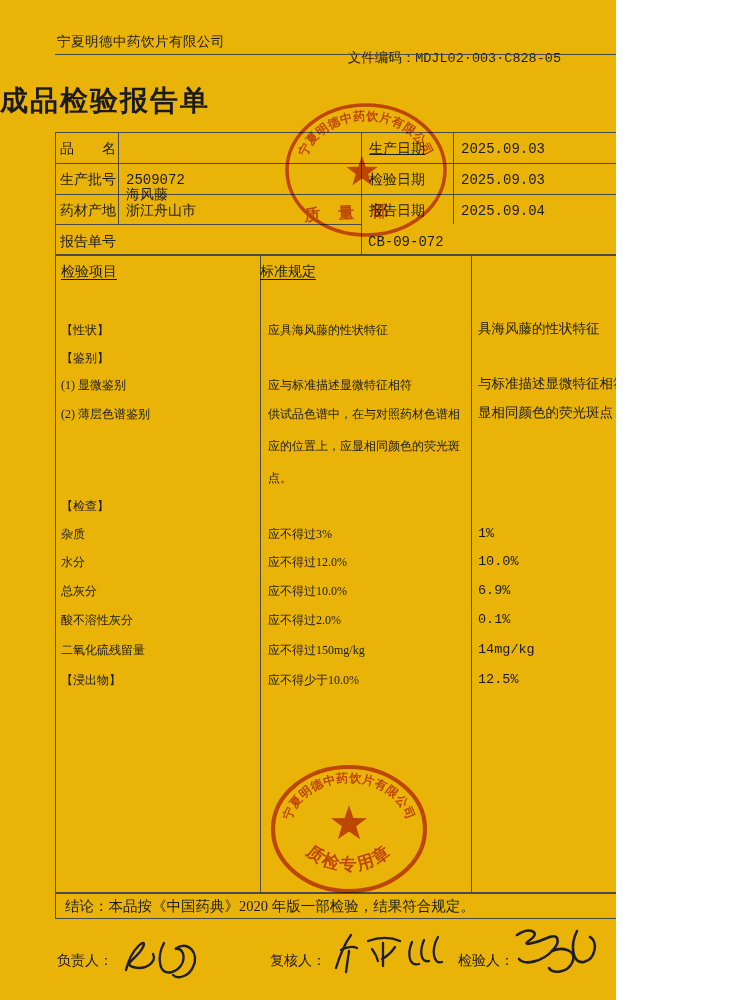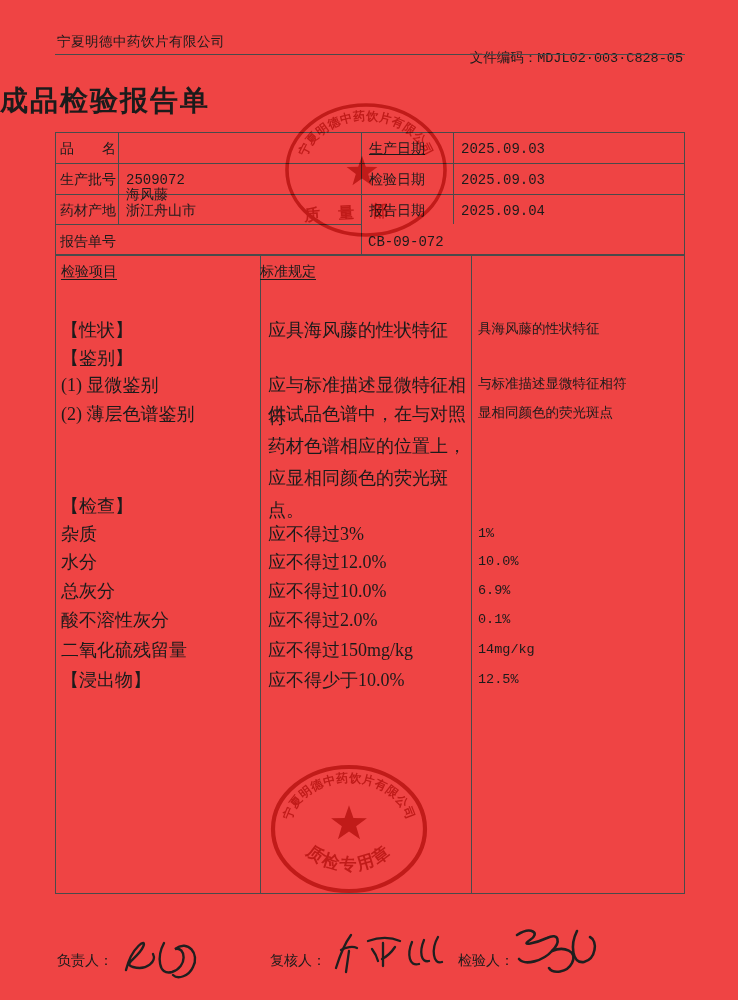--- a/index.html
+++ b/index.html
@@ -1,34 +1,34 @@
 <!DOCTYPE html>
 <html style="--stamp: #c23b32;"><head>
 <meta charset="utf-8">
 <style>
   html,body{margin:0;padding:0;background:#ffffff;}
-  #page{position:relative;width:738px;height:1000px;background:#ef4444;overflow:hidden;
+  #page{position:relative;width:616px;height:1000px;background:#eab308;overflow:hidden;
         font-family:"Liberation Serif","DejaVu Serif",serif;color:#1b1b1b;}
   .abs{position:absolute;}
   .hline{position:absolute;height:0;border-top:1.5px solid #4a4a4a;}
   .vline{position:absolute;width:0;border-left:1.5px solid #4a4a4a;}
   .mono{font-family:"Liberation Mono","DejaVu Sans Mono",monospace;}
   
   #company-top{left:57px;top:33px;font-size:13.5px;letter-spacing:.5px;}
   #doc-code{right:55px;top:33px;font-size:13.5px;margin-top:16px;}
   #hdr-rule{left:55px;top:54px;width:630px;}
   #title{left:0;top:82px;width:740px;font-size:28px;font-weight:bold;letter-spacing:2px;margin:0;}
   
   #info-table{left:55px;top:132px;width:628px;height:122px;border:1.5px solid #4a4a4a;}
   #info-table .cell{position:absolute;font-size:14px;white-space:nowrap;line-height:18px;}
   
   #main-table{left:55px;top:254px;width:628px;height:638px;border:1.5px solid #4a4a4a;}
   .th{position:absolute;top:8px;font-size:14px;text-decoration:underline;text-underline-offset:3px;}
   .trow{position:absolute;left:0;width:628px;}
-  .trow div{position:absolute;font-size:18px;line-height:32px;top:0;}
+  .trow div{position:absolute;font-size:12px;line-height:32px;top:0;}
   .c-item{left:5px;width:195px;}
   .c-std{left:212px;width:202px;}
   .c-res{left:422px;width:200px;font-family:"Liberation Mono","DejaVu Sans Mono",monospace;font-size:13.5px !important;}
   
   #conclusion{left:55px;top:892px;width:628px;height:27px;border:1.5px solid #4a4a4a;
               font-size:14.5px;line-height:26px;padding-left:9px;box-sizing:border-box;}
   
   .sig-label{position:absolute;top:952px;font-size:14px;}
   svg.stamp{position:absolute;opacity:.8;mix-blend-mode:multiply;}
   svg.sig{position:absolute;}
@@ -129,20 +129,21 @@
       <div class="c-res">14mg/kg</div>
     </div>
         <div class="trow" style="top: 409px;">
       <div class="c-item">【浸出物】</div>
       <div class="c-std">应不得少于10.0%</div>
       <div class="c-res">12.5%</div>
     </div>
       </div>
   </div>
 
+  <div class="abs" id="conclusion">结论：本品按《中国药典》2020 年版一部检验，结果符合规定。</div>
 
   <div class="sig-label" style="left:57px;">负责人：</div>
   <div class="sig-label" style="left:270px;">复核人：</div>
   <div class="sig-label" style="left:458px;">检验人：</div>
 
   <svg class="sig" style="left:112px;top:934px;" width="110" height="56" viewBox="0 0 110 56">
     <g fill="none" stroke="#1f1f1f" stroke-width="2.4" stroke-linecap="round">
       <path d="M14,36 C20,12 36,3 31,13 C26,24 10,30 21,33 C35,37 45,27 41,20"></path>
       <path d="M52,9 C45,22 46,42 60,38 C76,33 74,12 63,15 C76,5 88,20 81,33 C77,42 66,46 61,41"></path>
     </g>

